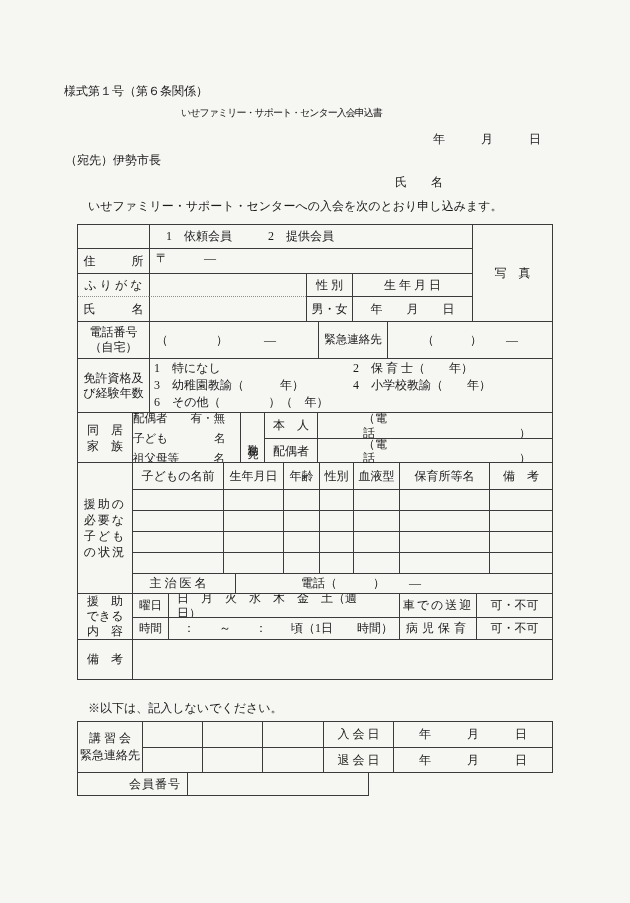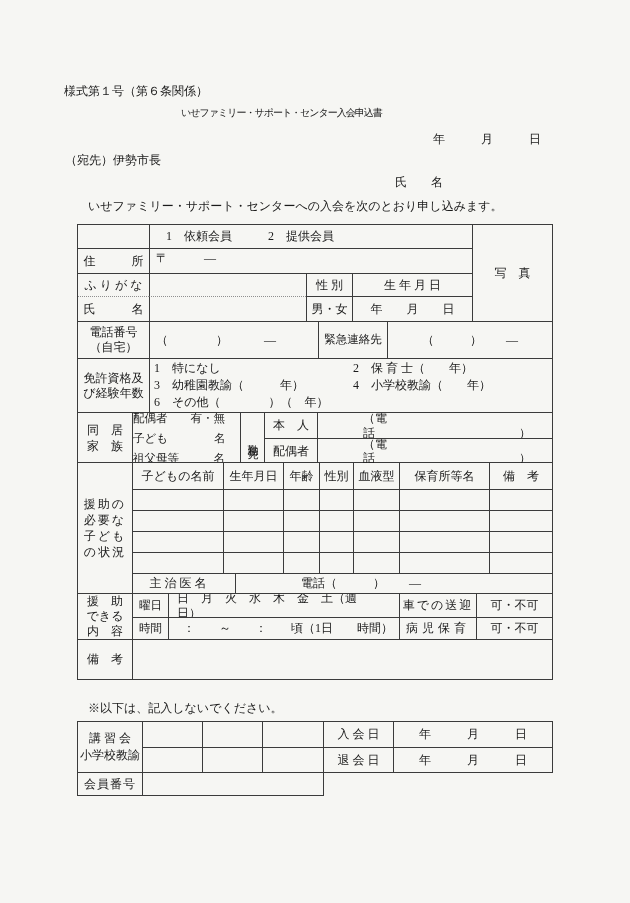--- a/index.html
+++ b/index.html
@@ -195,21 +195,21 @@
     <div class="cell c-center" style="width:54px;">備　考</div>
     <div class="cell bl grow"></div>
   </div>
 </div>
 
 <div class="abs" style="left:88px;top:700px;">※以下は、記入しないでください。</div>
 
 <div class="abs" style="left:77px;top:721px;">
   <div class="row table-frame" style="width:474px;height:50px;">
     <div class="cell c-center pre" style="width:64px;text-align:center;line-height:17px;">講 習 会
-小学校教諭</div>
+緊急連絡先</div>
     <div class="col bl" style="width:60px;">
       <div class="cell" style="height:25px;"></div>
       <div class="cell bt grow"></div>
     </div>
     <div class="col bl" style="width:60px;">
       <div class="cell" style="height:25px;"></div>
       <div class="cell bt grow"></div>
     </div>
     <div class="col bl" style="width:61px;">
       <div class="cell" style="height:25px;"></div>
@@ -219,17 +219,17 @@
       <div class="row" style="height:25px;">
         <div class="cell c-center" style="width:69px;">入 会 日</div>
         <div class="cell bl c-center grow">年　　　月　　　日</div>
       </div>
       <div class="row bt grow">
         <div class="cell c-center" style="width:69px;">退 会 日</div>
         <div class="cell bl c-center grow">年　　　月　　　日</div>
       </div>
     </div>
   </div>
-  <div class="row table-frame" style="width:245px;height:22px;margin-top:-1px;">
+  <div class="row table-frame" style="width:245px;height:22px;margin-top:-1px;padding-left:45px;">
     <div class="cell c-center ls1" style="width:64px;">会員番号</div>
     <div class="cell bl grow"></div>
   </div>
 </div>
 
 </body></html>

